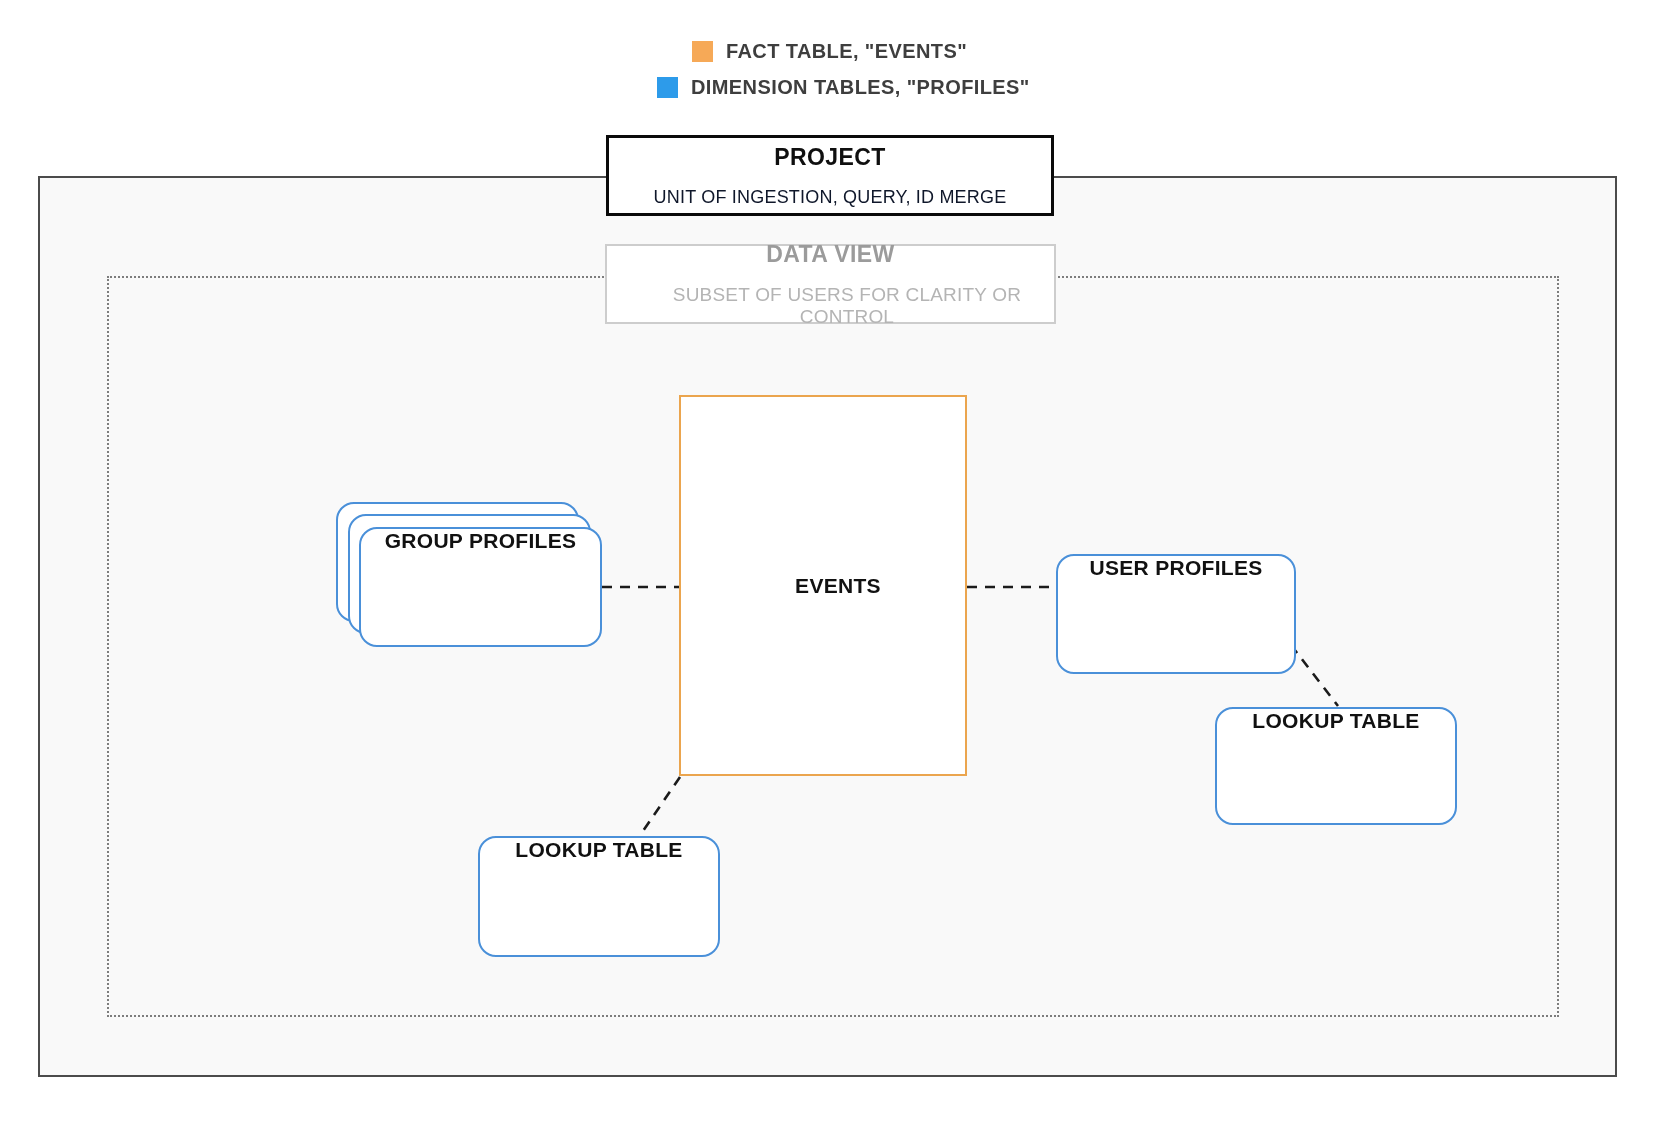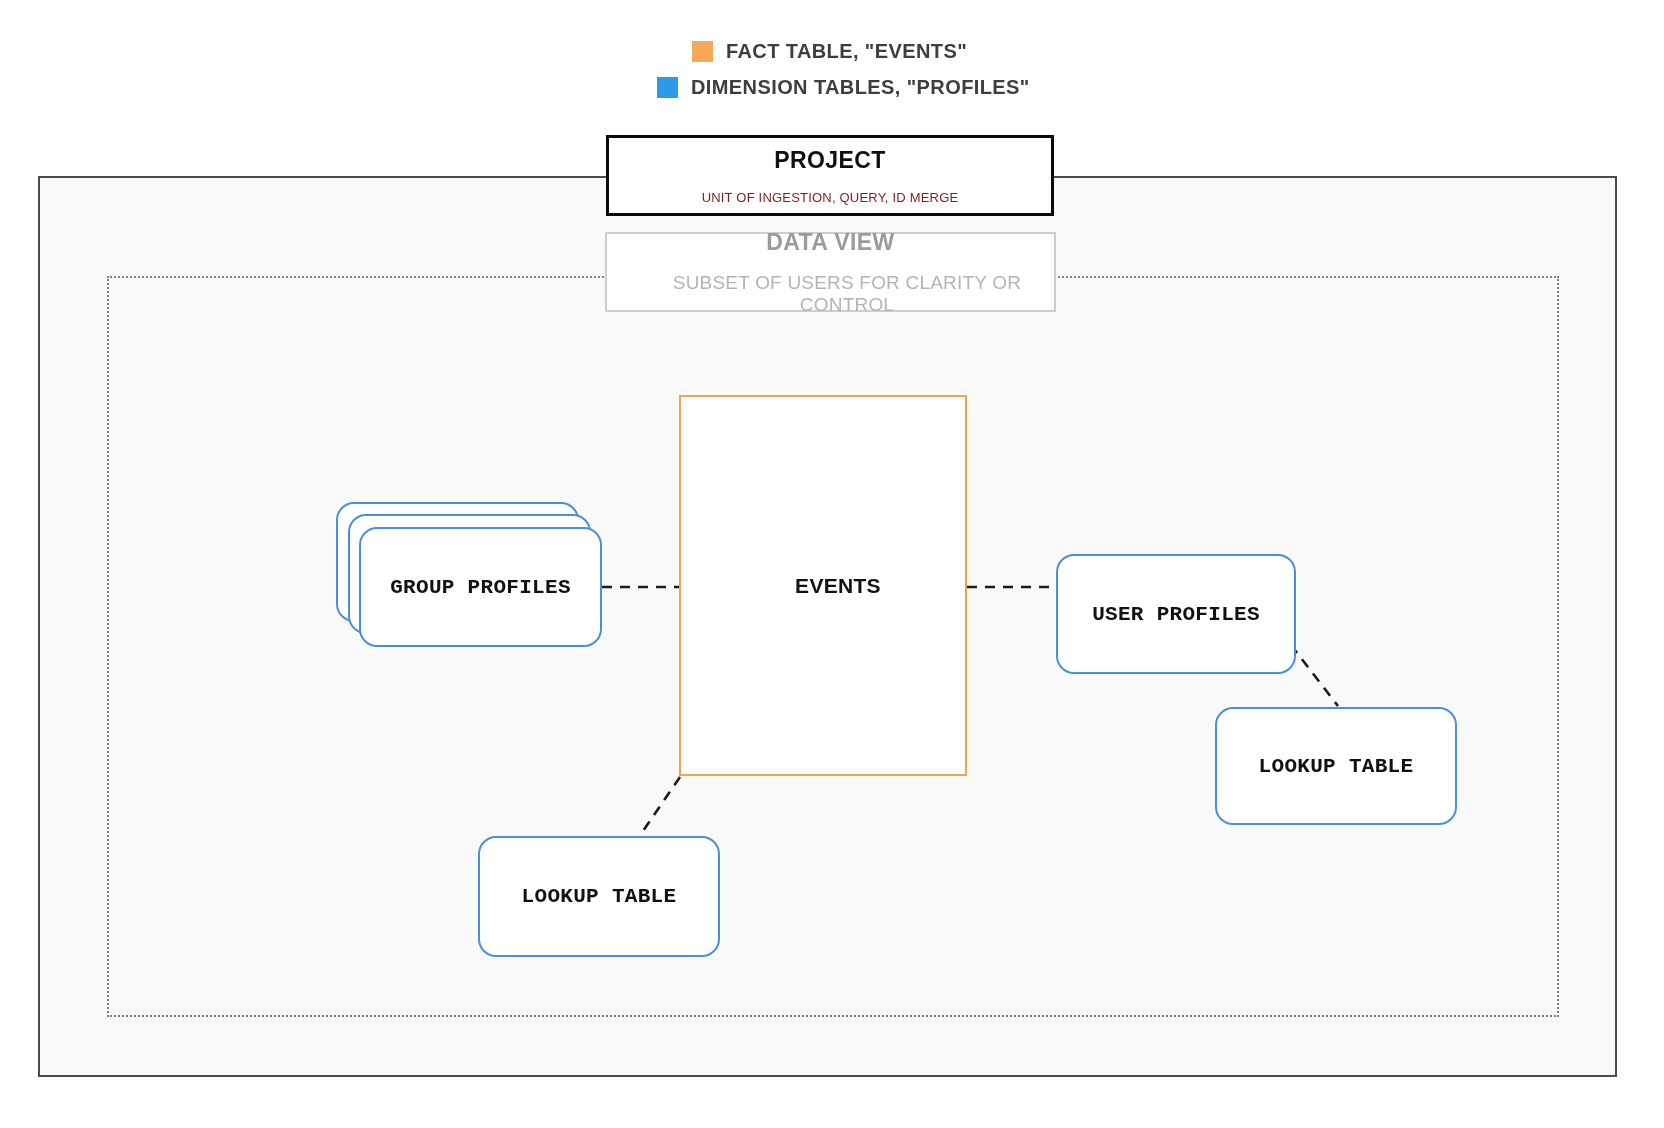--- a/index.html
+++ b/index.html
@@ -64,24 +64,24 @@
   .project-label-box {
     left: 606px; top: 135px;
     width: 448px; height: 81px;
     border: 3px solid #0a0a0a;
     z-index: 5;
   }
   .project-label-box .box-title {
     font-size: 23px; font-weight: bold; color: #0f0f0f; letter-spacing: 0.4px;
   }
   .project-label-box .box-subtitle {
-    font-size: 13px; color: #7f1d1d; letter-spacing: 0.2px;
+    font-size: 18px; color: #0f172a; letter-spacing: 0.2px;
   }
   .data-view-label-box {
-    left: 605px; top: 232px;
+    left: 605px; top: 244px;
     width: 451px; height: 80px;
     border: 2px solid #cdcdcd;
     z-index: 5;
   }
   .data-view-label-box .box-title {
     font-size: 23px; font-weight: bold; color: #9b9b9b; letter-spacing: 0.4px;
   }
   .data-view-label-box .box-subtitle {
     font-size: 19px; color: #b4b4b4; letter-spacing: 0.2px; padding-left: 33px;
   }
@@ -102,21 +102,21 @@
     border: 2px solid #eba54e;
     display: flex; align-items: center; justify-content: center;
     z-index: 3;
     padding-left: 30px;
   }
   .profile-card {
     position: absolute;
     background: #ffffff;
     border: 2px solid #4a90d9;
     border-radius: 18px;
-    display: flex; align-items: center; justify-content: center; font-family: Liberation Mono, monospace;
+    display: flex; align-items: flex-start; justify-content: center;
   }
   .group-card-back  { left: 336px; top: 502px; width: 243px; height: 120px; z-index: 1; }
   .group-card-mid   { left: 348px; top: 514px; width: 243px; height: 120px; z-index: 2; }
   .group-card-front { left: 359px; top: 527px; width: 243px; height: 120px; z-index: 3; }
   .user-profiles-box  { left: 1056px; top: 554px; width: 240px; height: 120px; z-index: 3; }
   .lookup-right-box   { left: 1215px; top: 707px; width: 242px; height: 118px; z-index: 3; }
   .lookup-bottom-box  { left: 478px;  top: 836px; width: 242px; height: 121px; z-index: 3; }
 
   
   .connector-layer {

